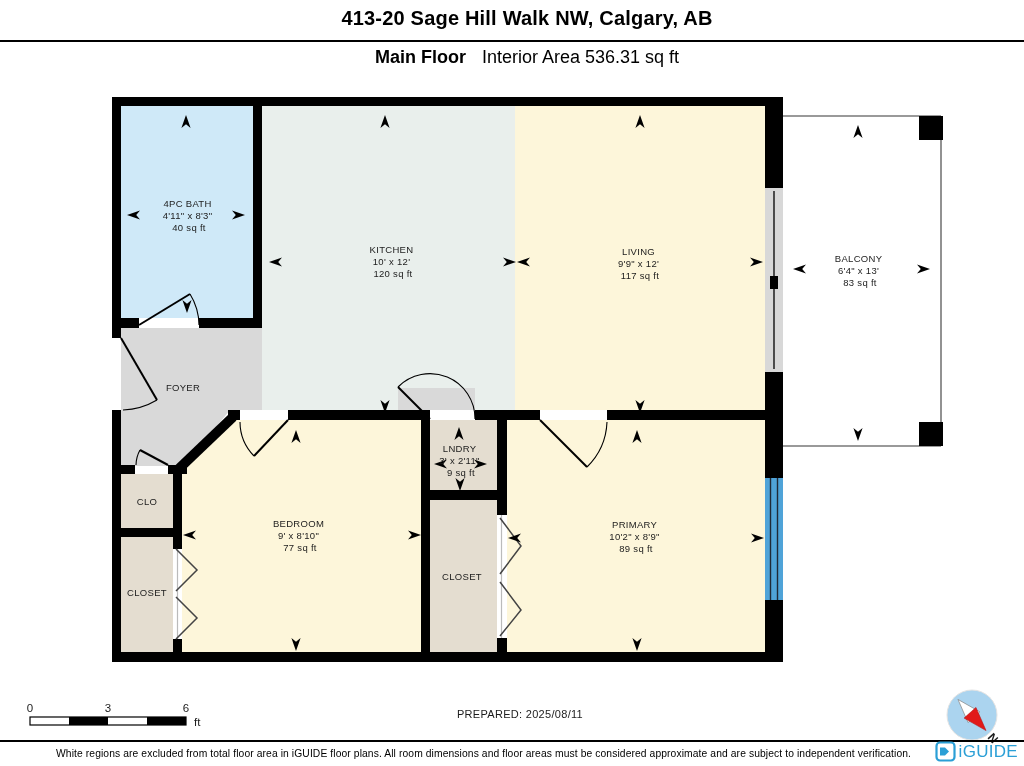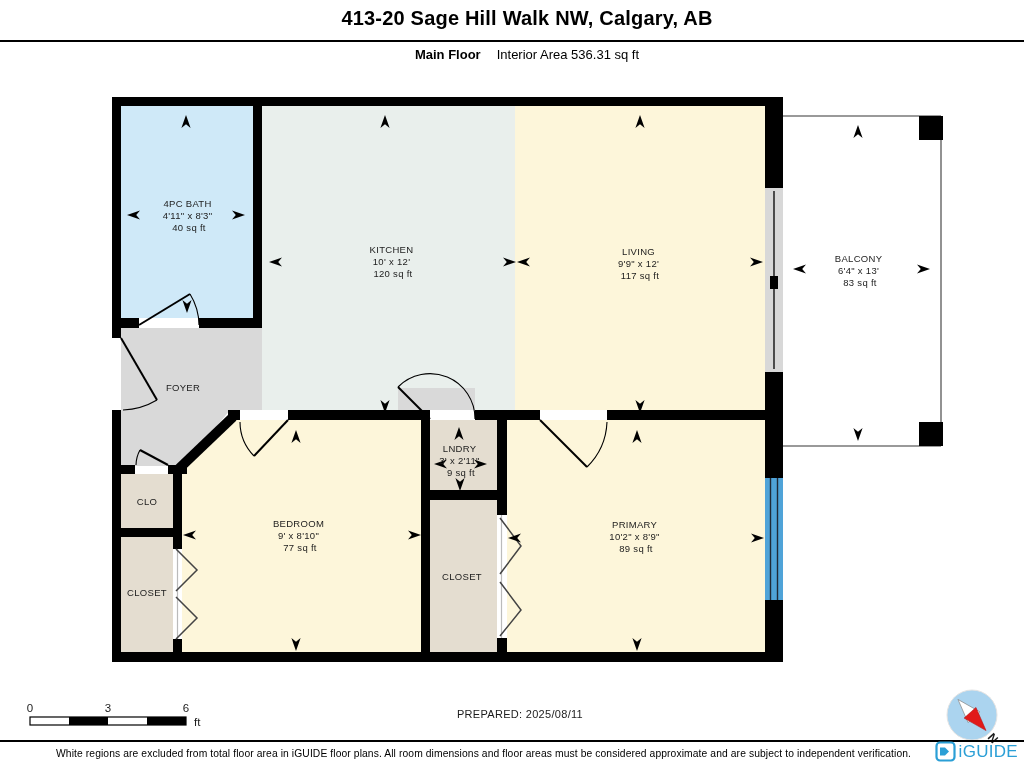--- a/index.html
+++ b/index.html
@@ -2,21 +2,21 @@
 <html><head>
 <meta charset="utf-8">
 <style>
   html,body { margin:0; padding:0; }
   body { width:1024px; height:766px; position:relative; background:#fff;
          font-family:"Liberation Sans",sans-serif; color:#000; overflow:hidden; }
   .title { position:absolute; top:7px; left:0; width:100%; text-align:center;
            font-size:20px; font-weight:bold; letter-spacing:0.2px;margin-left:15px; }
   .title-rule { position:absolute; top:40px; left:0; width:100%; height:2px; background:#000; }
   .subtitle { position:absolute; top:47px; left:0; width:100%; text-align:center;
-              font-size:13px; text-indent:30px; }
+              font-size:18px; text-indent:30px; }
   .subtitle .floor { font-weight:bold; margin-right:16px; }
   svg.plan { position:absolute; top:88px; left:0; }
   svg text { font-family:"Liberation Sans",sans-serif; fill:#1c1c1c; }
   .room-label { font-size:9.5px; text-anchor:middle; letter-spacing:0.3px; }
   .wall-g rect { fill:#000; }
   .scale-num { font-size:11.5px; text-anchor:middle; }
   .scale-unit { font-size:11.5px; }
   .prepared { font-size:11px; text-anchor:middle; letter-spacing:0.3px; }
   .footer-rule { position:absolute; top:740px; left:0; width:100%; height:2px; background:#000; }
   .disclaimer { position:absolute; top:748px; left:8px; font-size:10.3px; letter-spacing:0.1px;margin-left:48px; }

